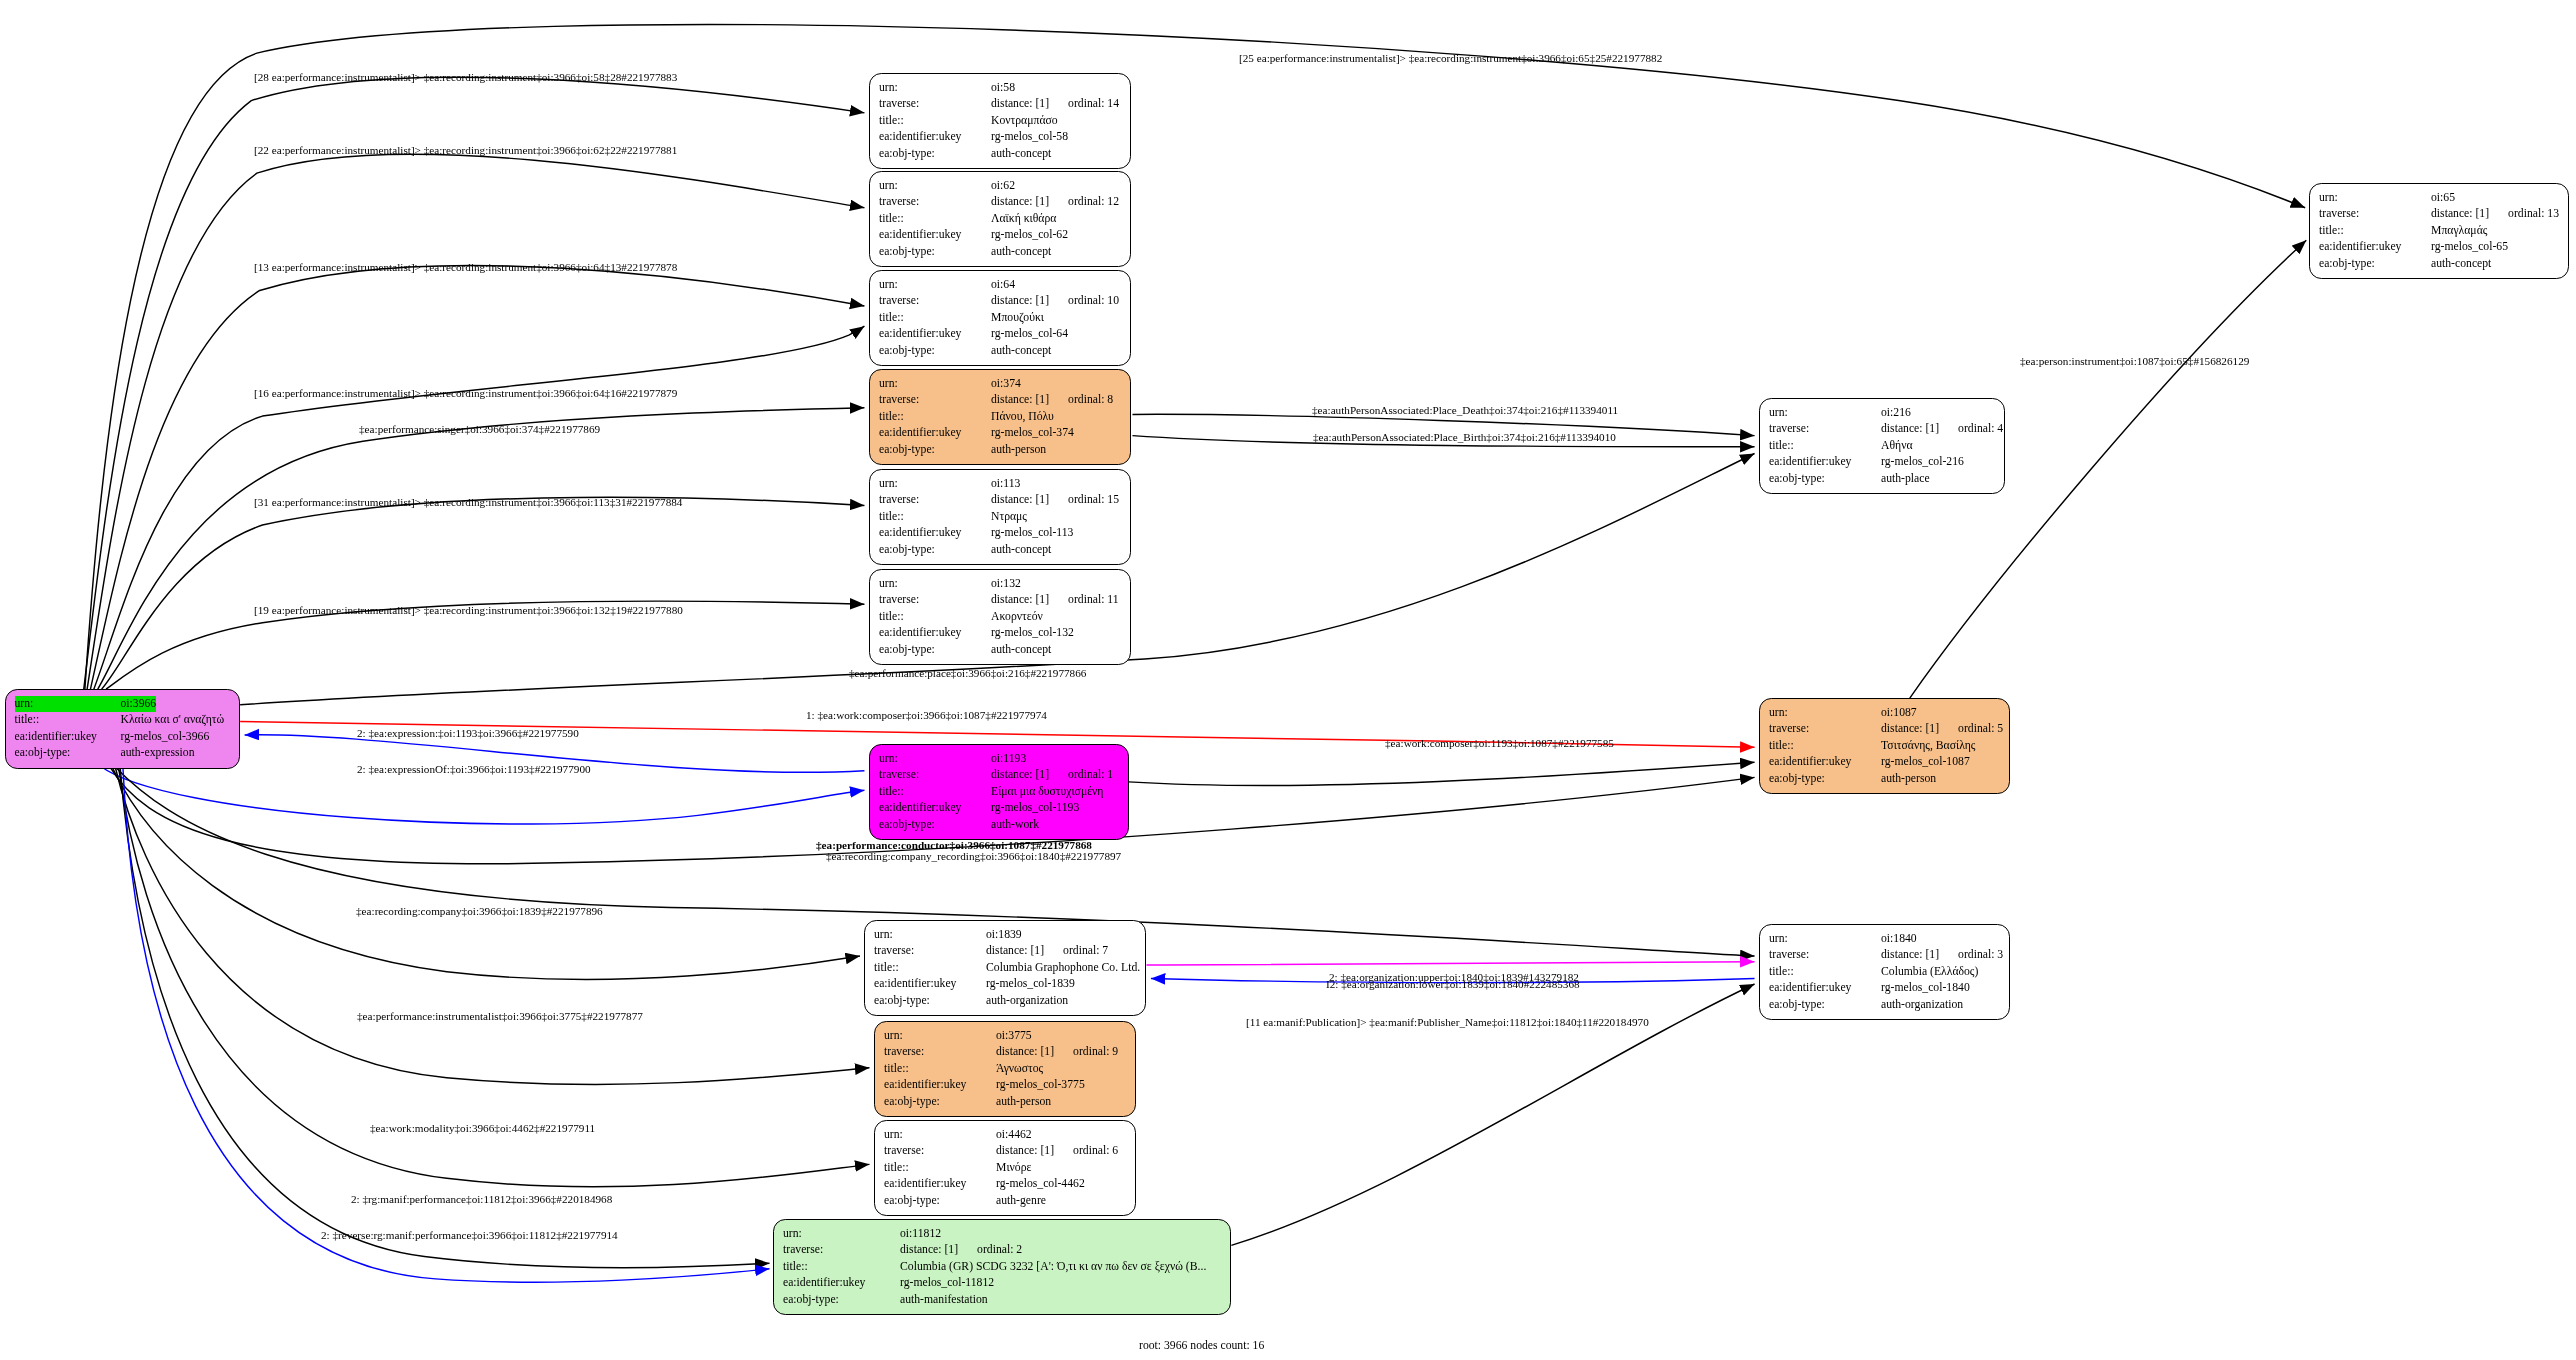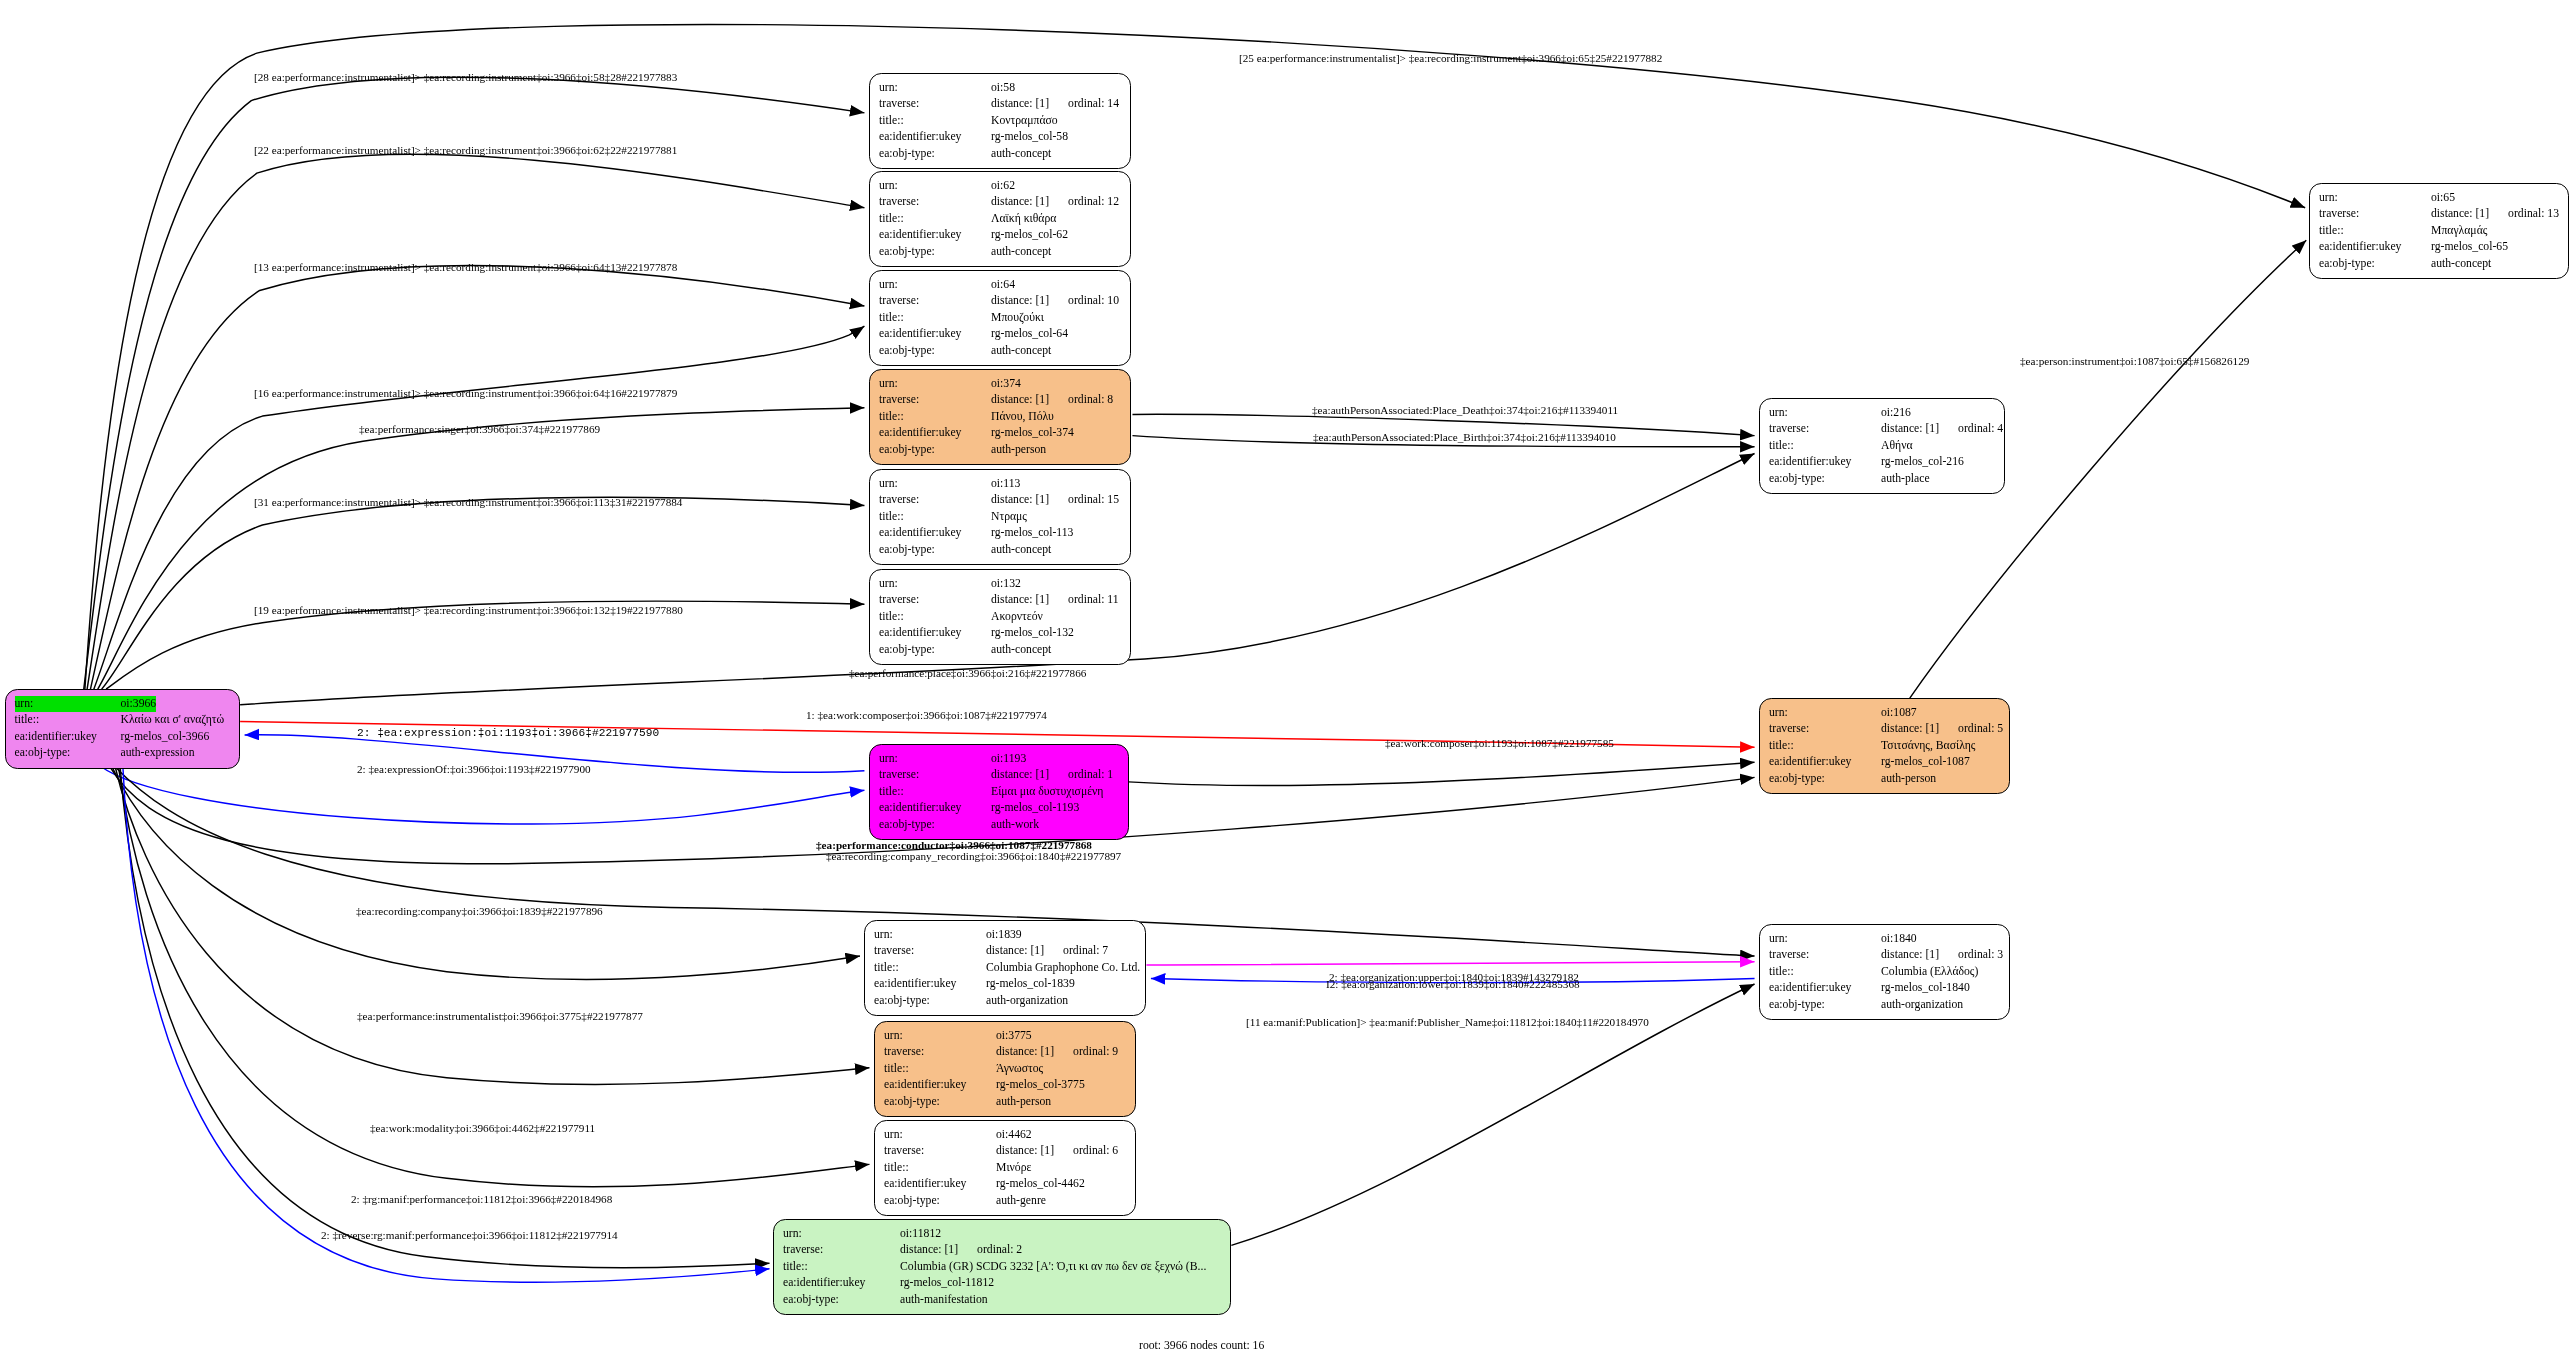--- a/index.html
+++ b/index.html
@@ -528,21 +528,21 @@
       <div class="edge-label" style="left: 254px; top: 261px; color: rgb(0, 0, 0);">[13 ea:performance:instrumentalist]&gt; ‡ea:recording:instrument‡oi:3966‡oi:64‡13#221977878</div>
       <div class="edge-label" style="left: 254px; top: 387px; color: rgb(0, 0, 0);">[16 ea:performance:instrumentalist]&gt; ‡ea:recording:instrument‡oi:3966‡oi:64‡16#221977879</div>
       <div class="edge-label" style="left: 359px; top: 423px; color: rgb(0, 0, 0);">‡ea:performance:singer‡oi:3966‡oi:374‡#221977869</div>
       <div class="edge-label" style="left: 254px; top: 496px; color: rgb(0, 0, 0);">[31 ea:performance:instrumentalist]&gt; ‡ea:recording:instrument‡oi:3966‡oi:113‡31#221977884</div>
       <div class="edge-label" style="left: 254px; top: 604px; color: rgb(0, 0, 0);">[19 ea:performance:instrumentalist]&gt; ‡ea:recording:instrument‡oi:3966‡oi:132‡19#221977880</div>
       <div class="edge-label" style="left: 1312px; top: 404px; color: rgb(0, 0, 0);">‡ea:authPersonAssociated:Place_Death‡oi:374‡oi:216‡#113394011</div>
       <div class="edge-label" style="left: 1313px; top: 431px; color: rgb(0, 0, 0);">‡ea:authPersonAssociated:Place_Birth‡oi:374‡oi:216‡#113394010</div>
       <div class="edge-label" style="left: 2020px; top: 355px; color: rgb(0, 0, 0);">‡ea:person:instrument‡oi:1087‡oi:65‡#156826129</div>
       <div class="edge-label" style="left: 849px; top: 667px; color: rgb(0, 0, 0);">‡ea:performance:place‡oi:3966‡oi:216‡#221977866</div>
       <div class="edge-label" style="left: 806px; top: 709px; color: rgb(0, 0, 0);">1: ‡ea:work:composer‡oi:3966‡oi:1087‡#221977974</div>
-      <div class="edge-label" style="left: 357px; top: 727px; color: rgb(0, 0, 0); font-family: Liberation Mono, monospace;">2: ‡ea:expression:‡oi:1193‡oi:3966‡#221977590</div>
+      <div class="edge-label" style="left: 357px; top: 727px; color: rgb(0, 0, 0);">2: ‡ea:expression:‡oi:1193‡oi:3966‡#221977590</div>
       <div class="edge-label" style="left: 357px; top: 763px; color: rgb(0, 0, 0);">2: ‡ea:expressionOf:‡oi:3966‡oi:1193‡#221977900</div>
       <div class="edge-label" style="left: 1385px; top: 737px; color: rgb(0, 0, 0);">‡ea:work:composer‡oi:1193‡oi:1087‡#221977585</div>
       <div class="edge-label" style="left: 816px; top: 839px; color: rgb(0, 0, 0); font-weight: bold;">‡ea:performance:conductor‡oi:3966‡oi:1087‡#221977868</div>
       <div class="edge-label" style="left: 826px; top: 850px; color: rgb(0, 0, 0);">‡ea:recording:company_recording‡oi:3966‡oi:1840‡#221977897</div>
       <div class="edge-label" style="left: 356px; top: 905px; color: rgb(0, 0, 0);">‡ea:recording:company‡oi:3966‡oi:1839‡#221977896</div>
       <div class="edge-label" style="left: 1326px; top: 978px; color: rgb(0, 0, 0);">I2: ‡ea:organization:lower‡oi:1839‡oi:1840#222485368</div>
       <div class="edge-label" style="left: 1329px; top: 971px; color: rgb(0, 0, 0);">2: ‡ea:organization:upper‡oi:1840‡oi:1839#143279182</div>
       <div class="edge-label" style="left: 357px; top: 1010px; color: rgb(0, 0, 0);">‡ea:performance:instrumentalist‡oi:3966‡oi:3775‡#221977877</div>
       <div class="edge-label" style="left: 1246px; top: 1016px; color: rgb(0, 0, 0);">[11 ea:manif:Publication]&gt; ‡ea:manif:Publisher_Name‡oi:11812‡oi:1840‡11#220184970</div>
       <div class="edge-label" style="left: 370px; top: 1122px; color: rgb(0, 0, 0);">‡ea:work:modality‡oi:3966‡oi:4462‡#221977911</div>

